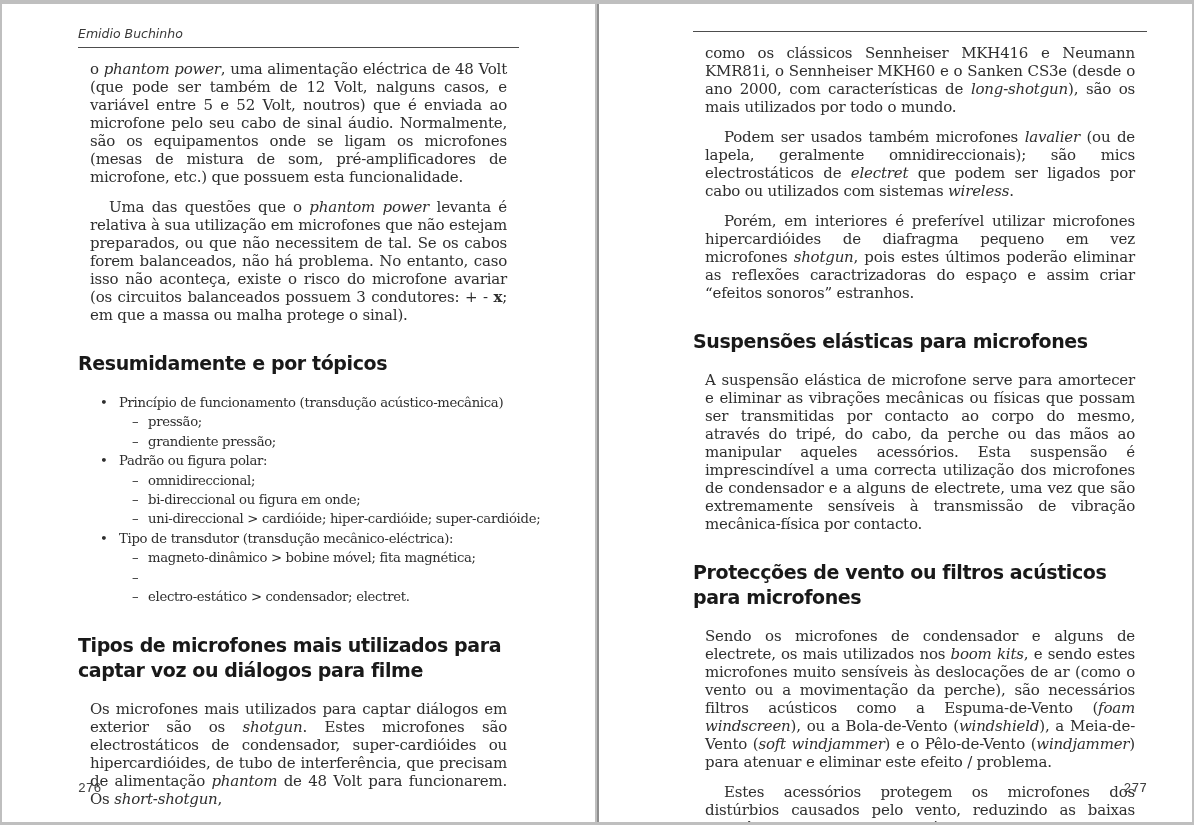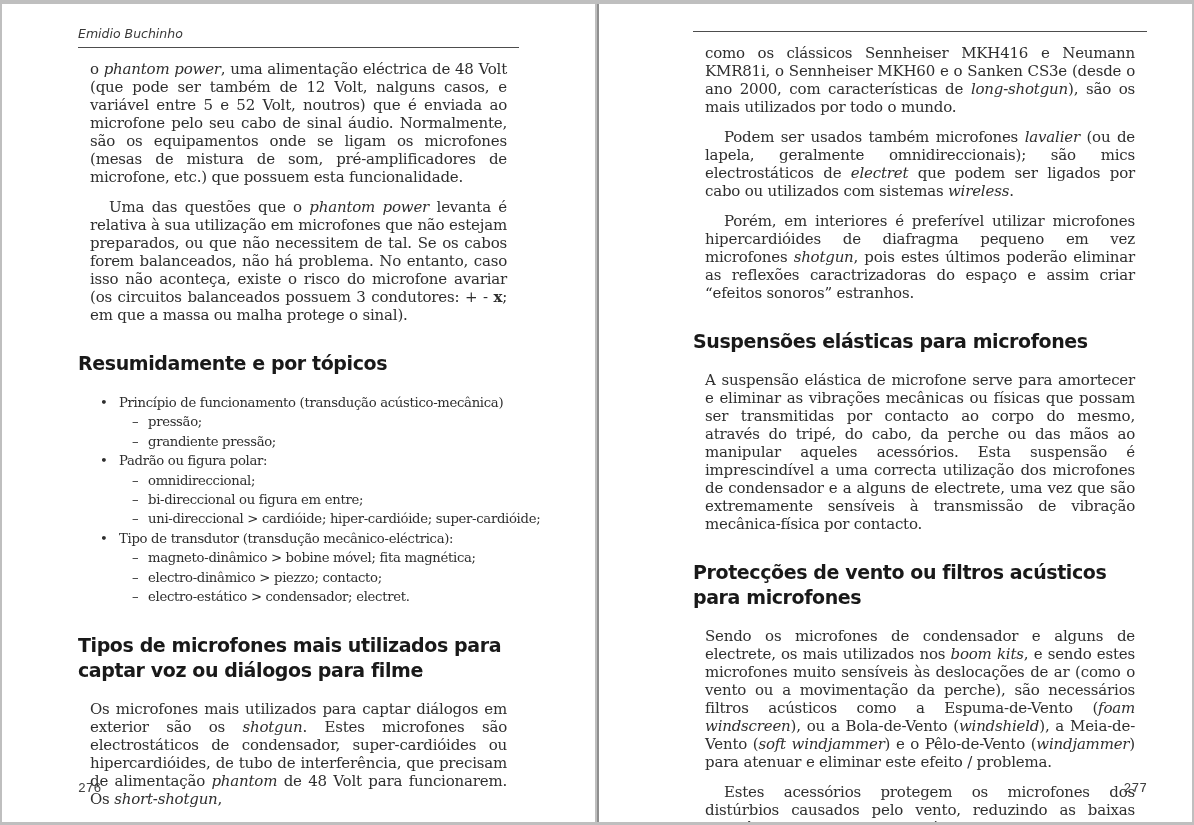--- a/index.html
+++ b/index.html
@@ -93,41 +93,40 @@
             <span class="bullet">•</span>
             <span>Padrão ou figura polar:</span>
           </div>
           <ul class="subtopics">
             <li>
                 <span class="dashm">–</span>
                 <span>omnidireccional;</span>
               </li>
             <li>
                 <span class="dashm">–</span>
-                <span>bi-direccional ou figura em entre;</span>
+                <span>bi-direccional ou figura em onde;</span>
               </li>
             <li>
                 <span class="dashm">–</span>
                 <span>uni-direccional &gt; cardióide; hiper-cardióide; super-cardióide;</span>
               </li>
           </ul>
         </li>
         <li>
           <div class="topic-row">
             <span class="bullet">•</span>
             <span>Tipo de transdutor (transdução mecânico-eléctrica):</span>
           </div>
           <ul class="subtopics">
             <li>
                 <span class="dashm">–</span>
                 <span>magneto-dinâmico &gt; bobine móvel; fita magnética;</span>
               </li>
             <li>
                 <span class="dashm">–</span>
-                <span>electro-dinâmico &gt; piezzo; contacto;</span>
               </li>
             <li>
                 <span class="dashm">–</span>
                 <span>electro-estático &gt; condensador; electret.</span>
               </li>
           </ul>
         </li>
       </ul>
 
       <h2 class="sec">Tipos de microfones mais utilizados para captar voz ou diálogos para filme</h2>

